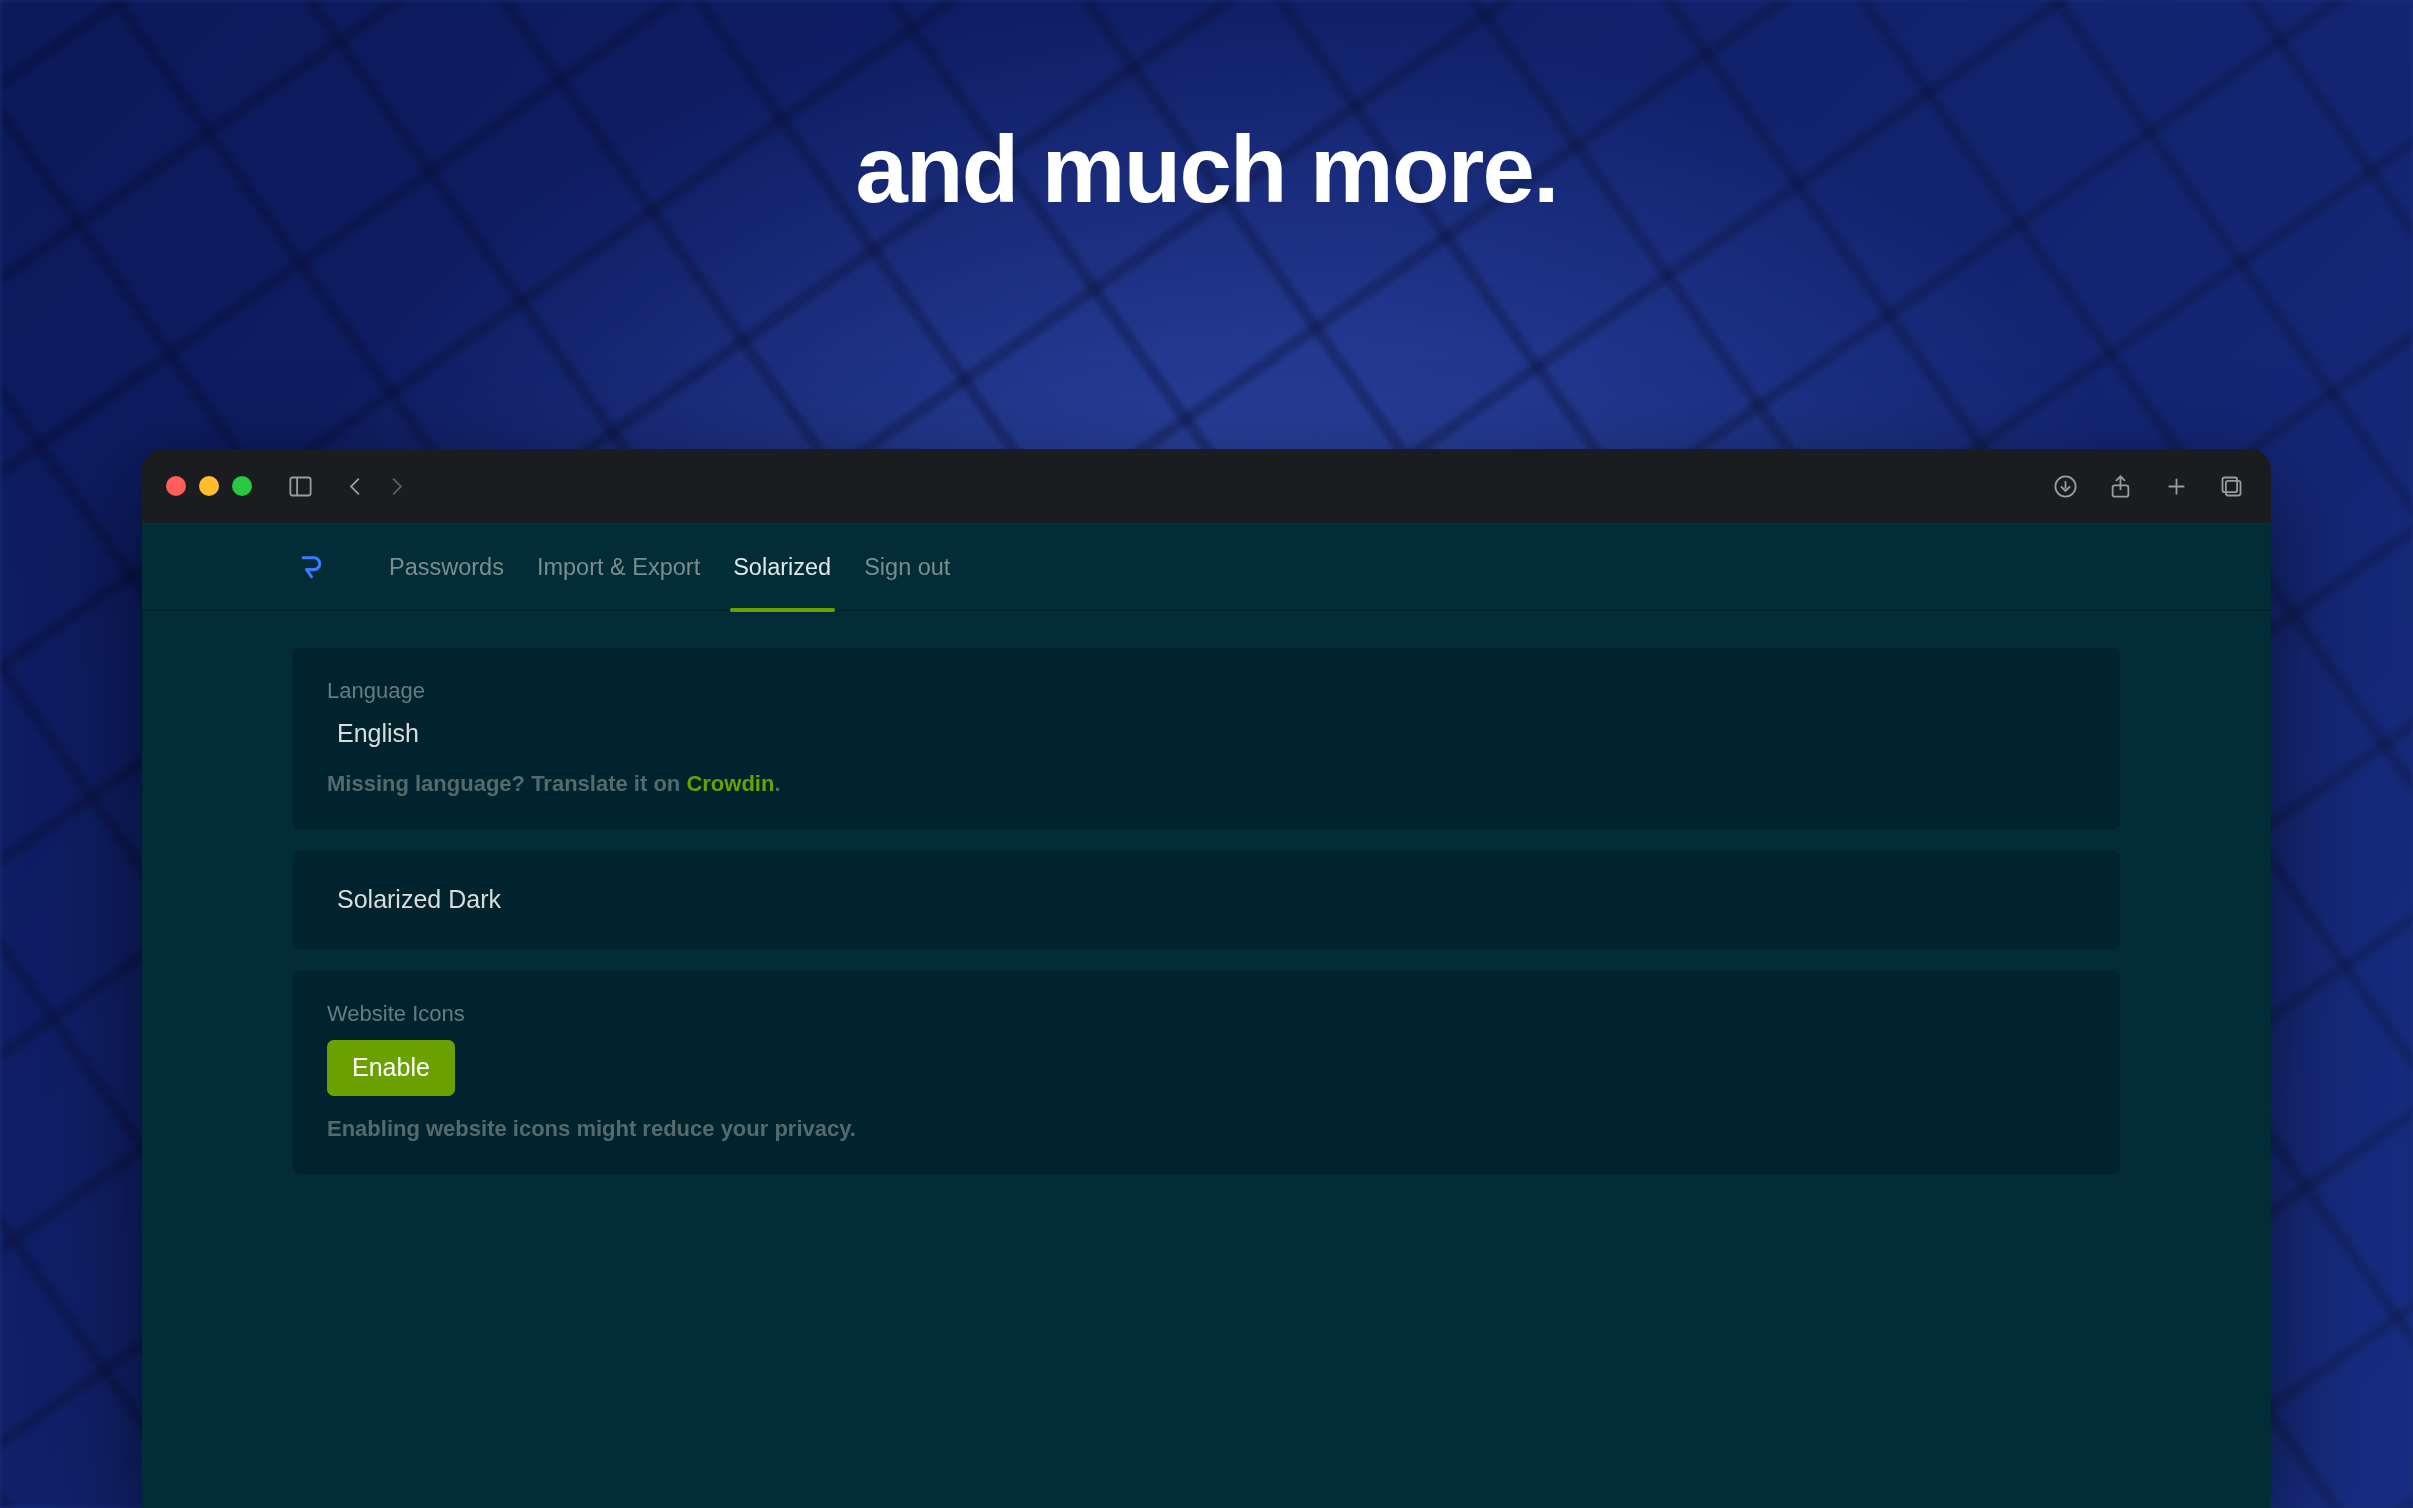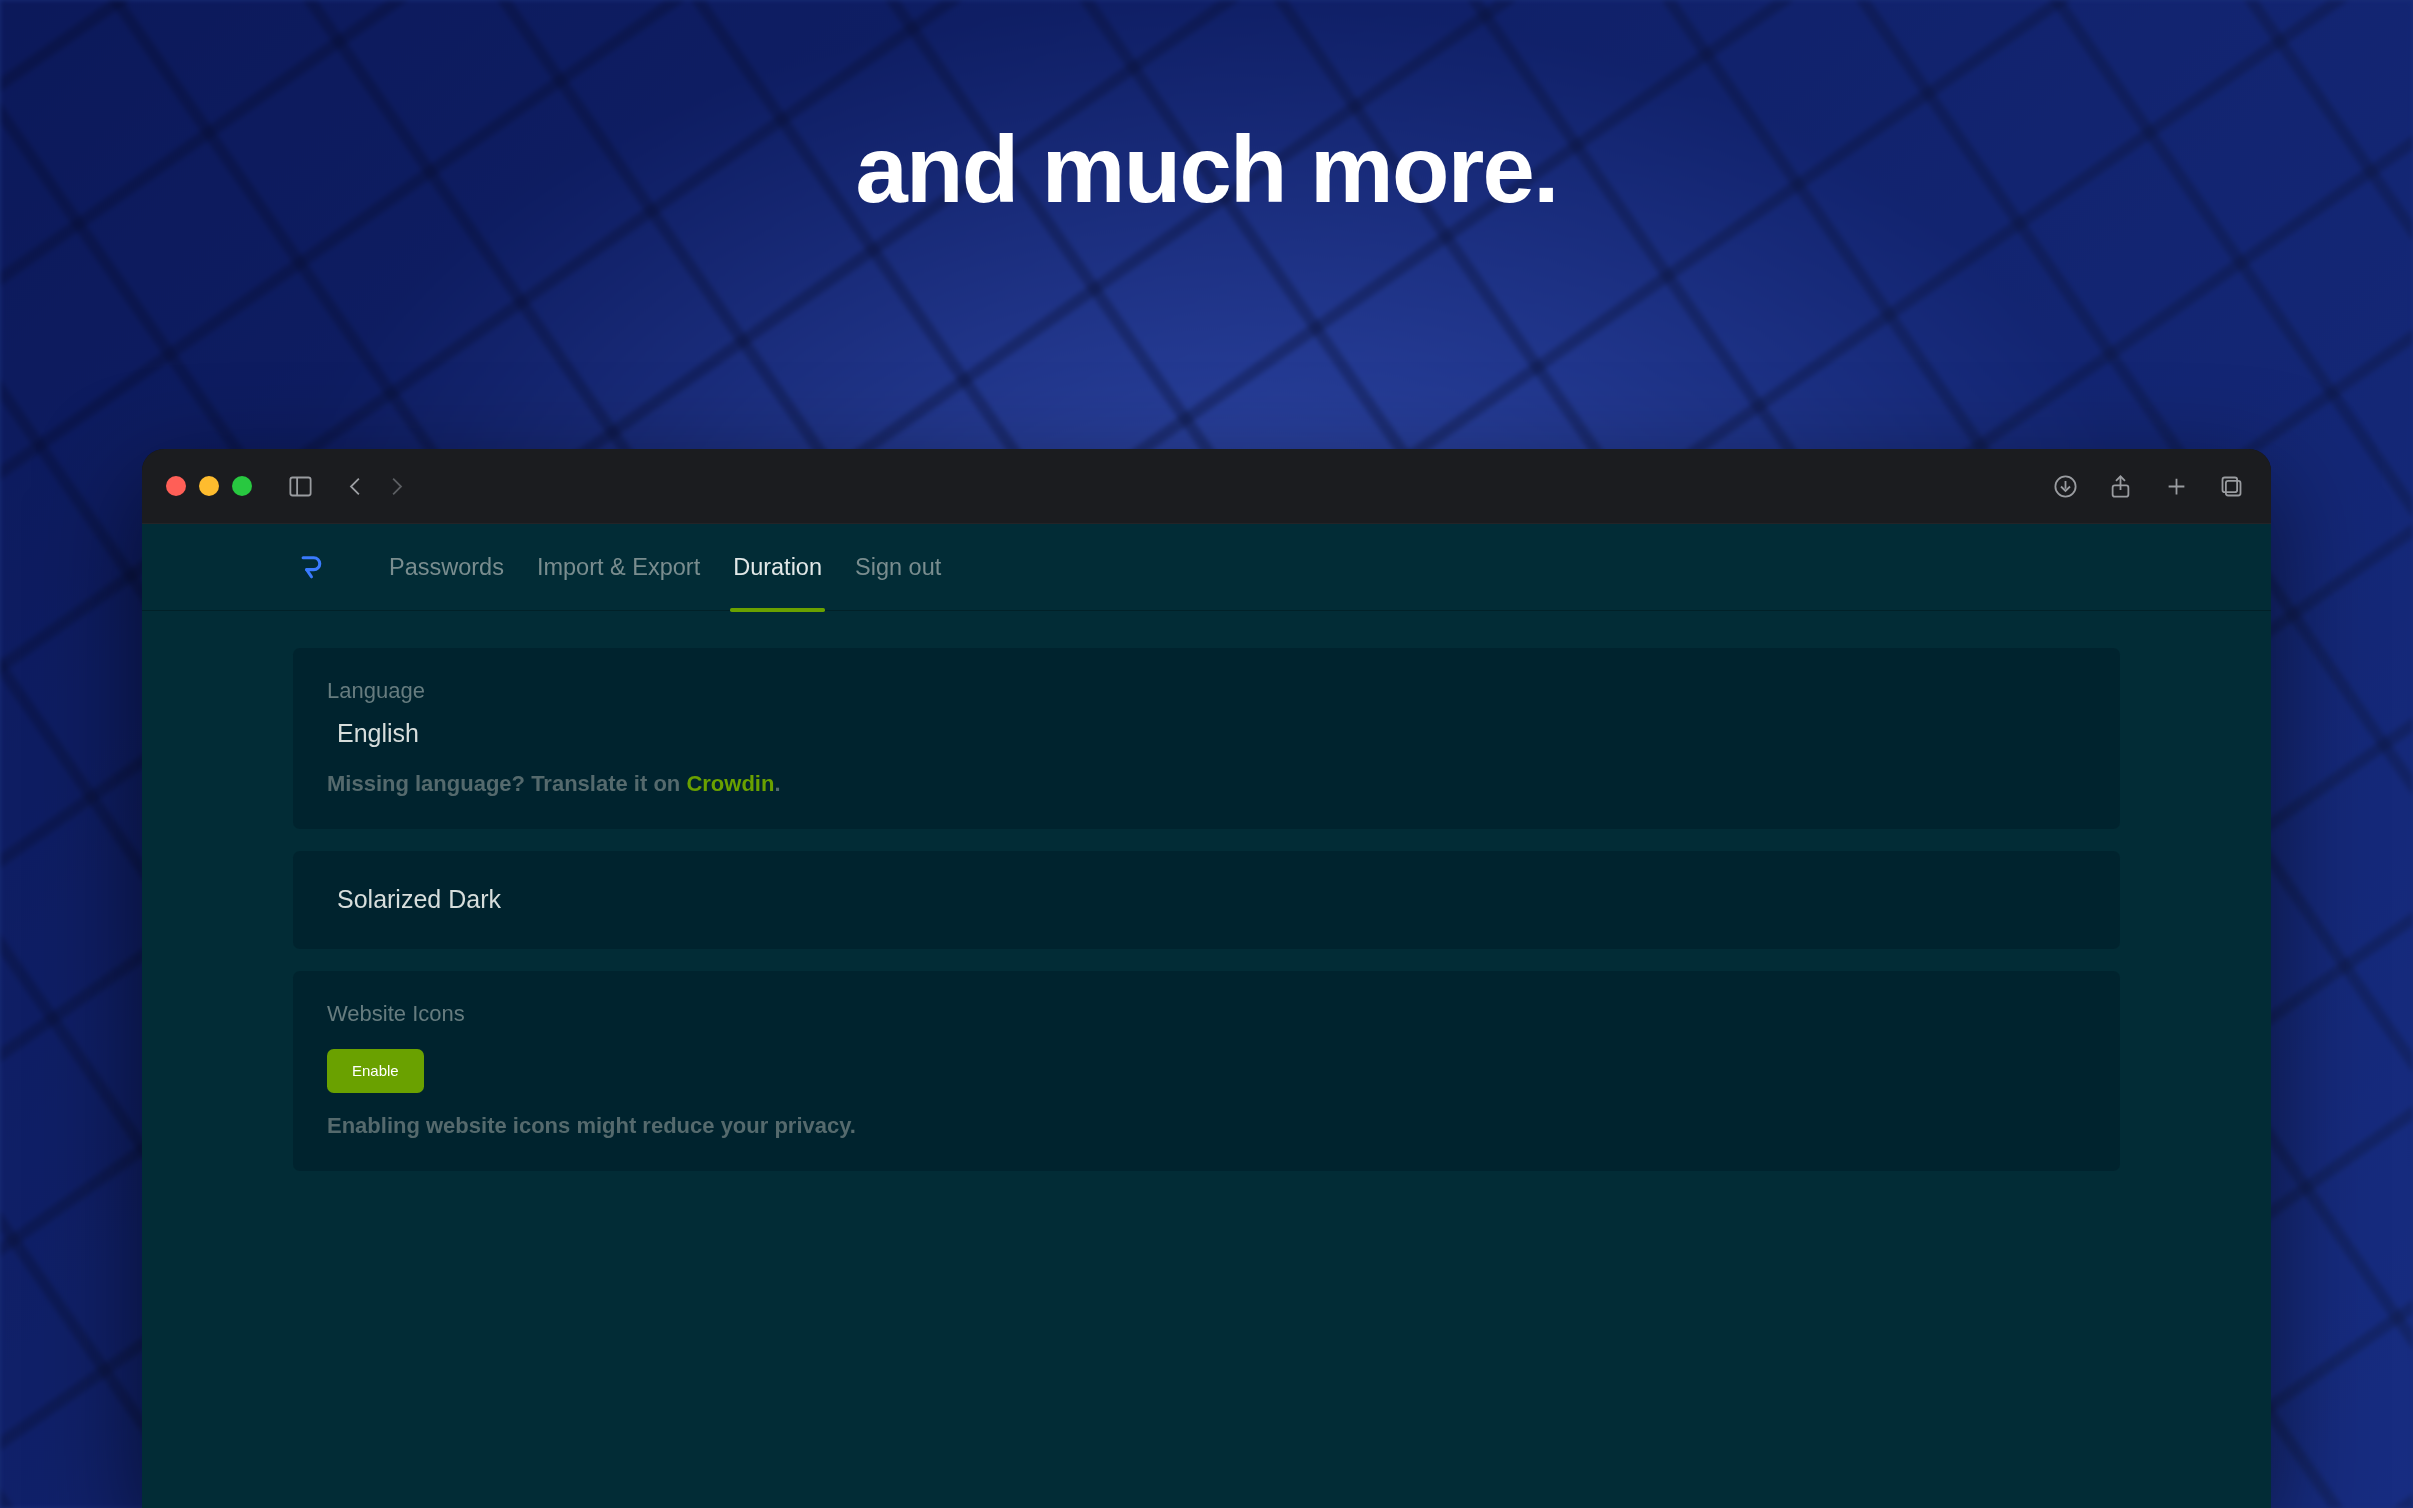--- a/index.html
+++ b/index.html
@@ -175,25 +175,25 @@
     color: #556a6d;
     font-weight: bold;
   }
   .card-help a { color: #6aa100; text-decoration: none; }
   .dot { color: #556a6d; }
 
   .btn {
     display: inline-block;
     background: #6aa100;
     color: #ffffff;
-    font-size: 15px;
+    font-size: 25px;
     font-weight: 500;
     padding: 13.4px 25px;
     border-radius: 6.7px;
-    margin-top: 10px;
+    margin-top: 1px;
     cursor: pointer;
     user-select: none;
   }
 </style>
 </head>
 <body>
 
 <div class="bg"></div>
 
 <div class="headline">
@@ -270,21 +270,21 @@
         </svg>
       </span>
       <div class="nav-items">
         <div class="nav-item">
           <span>Passwords</span>
         </div>
         <div class="nav-item">
           <span>Import &amp; Export</span>
         </div>
         <div class="nav-item active">
-          <span>Duration</span>
+          <span>Solarized</span>
         </div>
         <div class="nav-item">
           <span>Sign out</span>
         </div>
       </div>
     </div>
 
     <div class="content">
 
       <div class="card">

